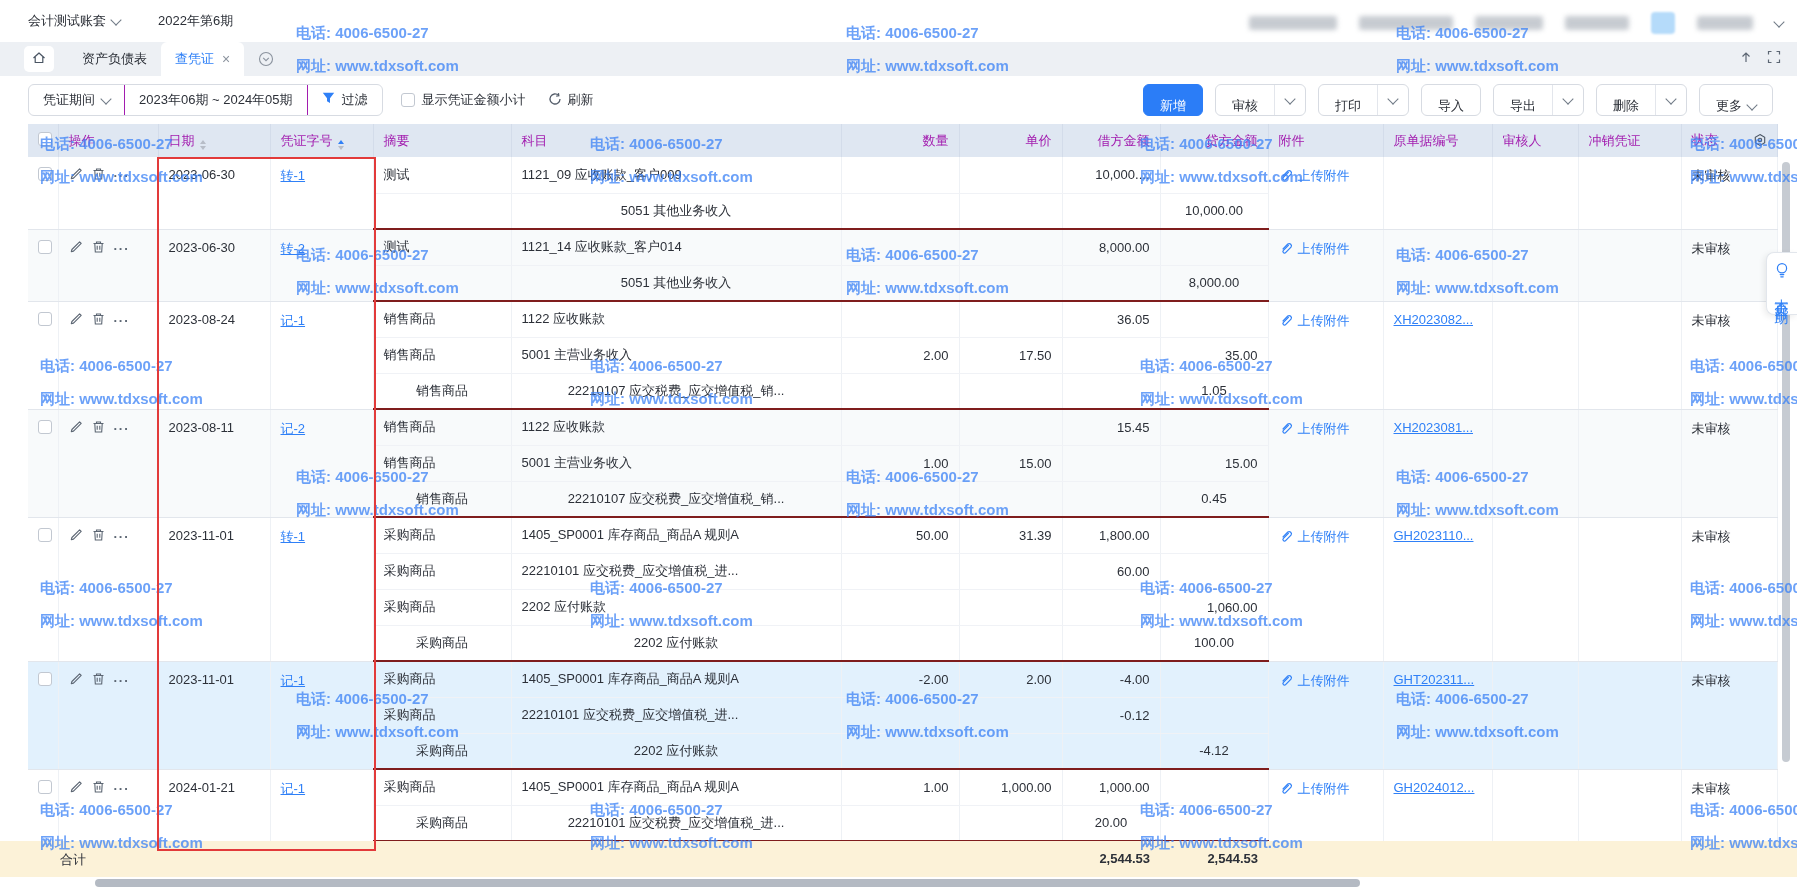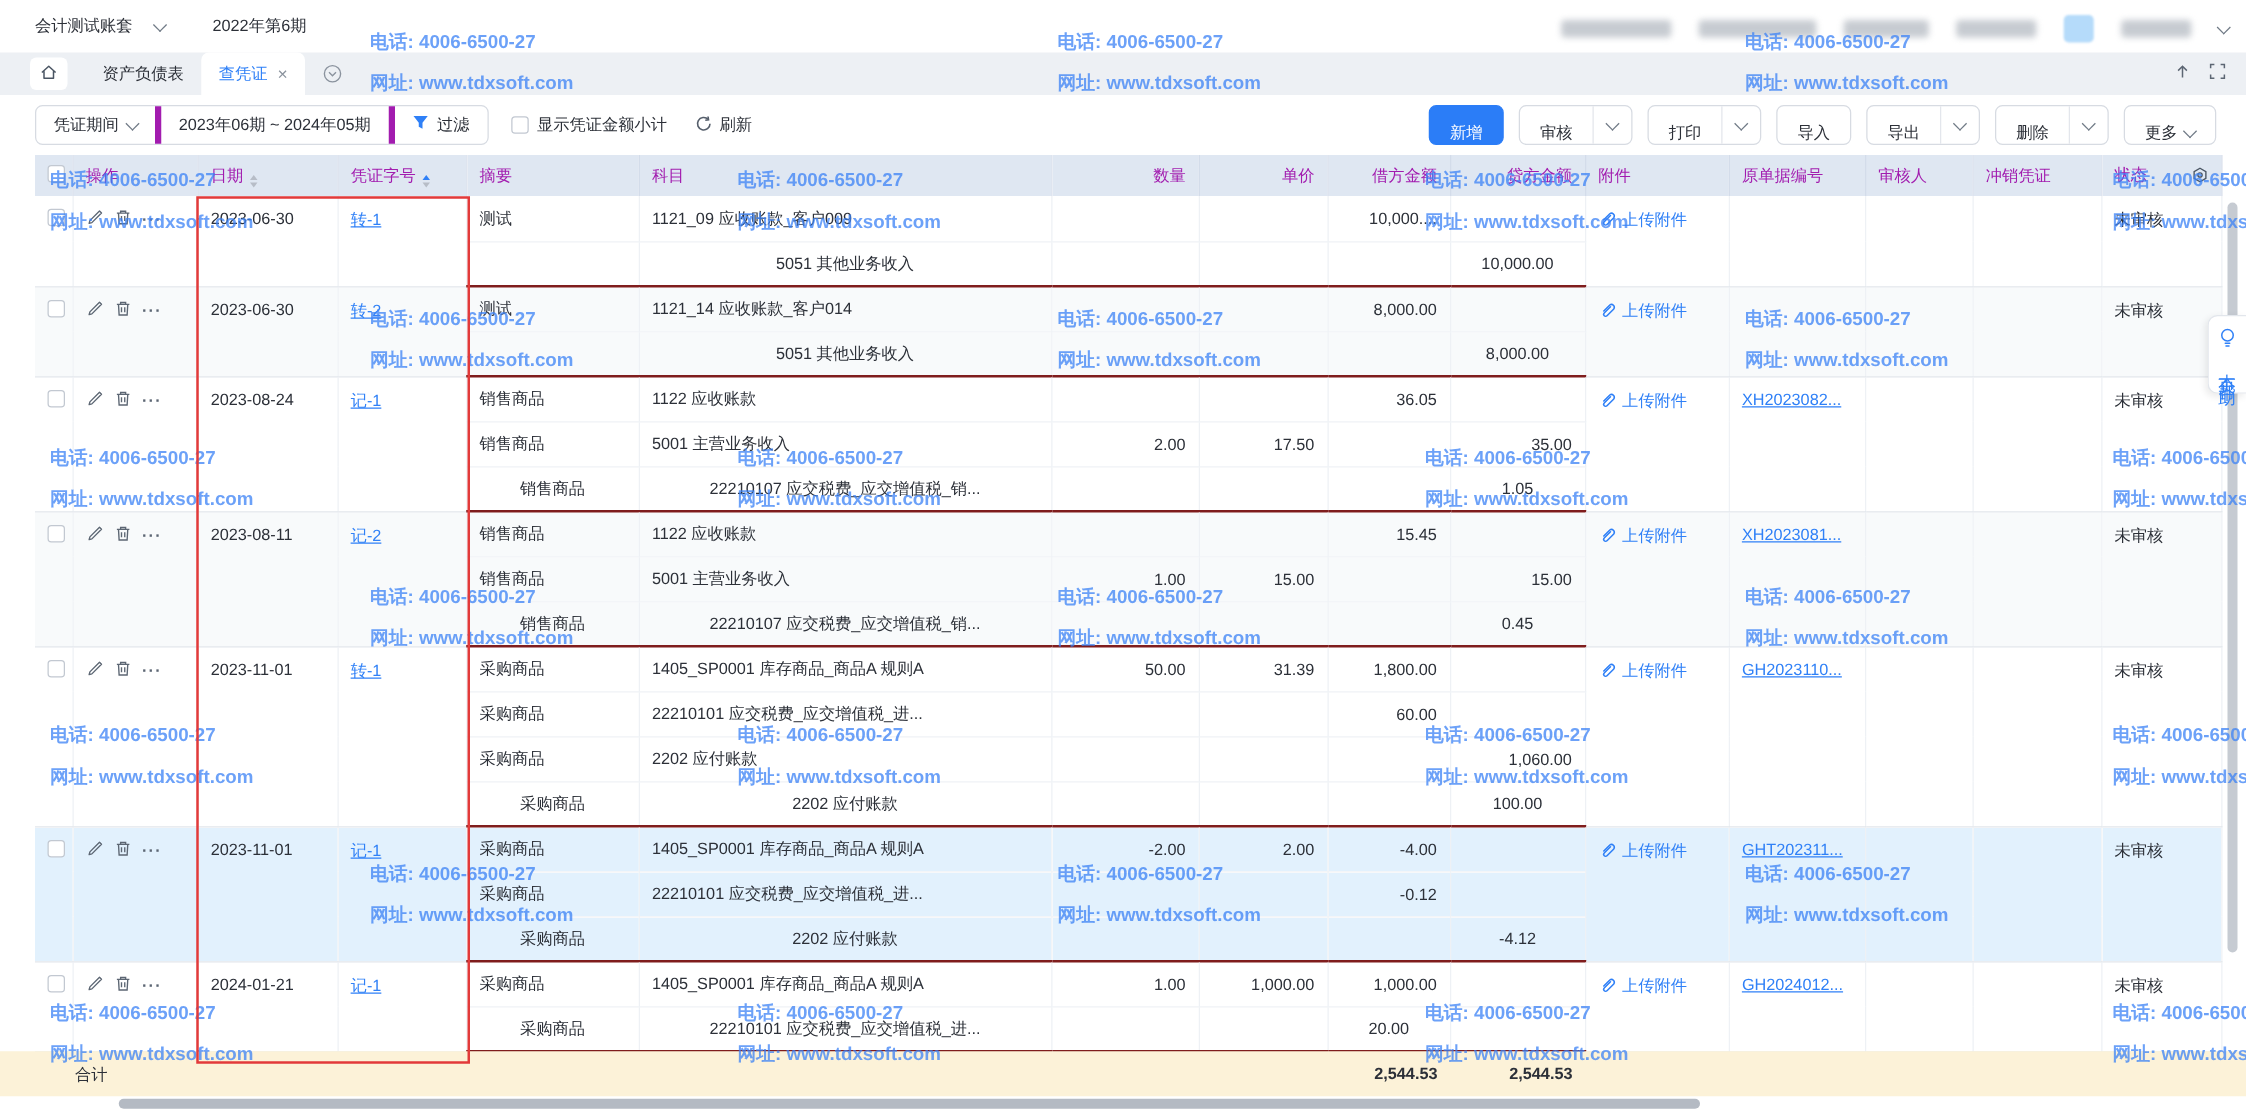--- a/index.html
+++ b/index.html
@@ -1,20 +1,20 @@
 <!DOCTYPE html>
 <html><head>
 <meta charset="utf-8">
 <style>
   html,body{margin:0;padding:0;}
   body{width:1797px;height:889px;overflow:hidden;position:relative;background:#fff;
        font-family:"Liberation Sans","DejaVu Sans",sans-serif;font-size:13px;color:#2c3038;}
   
   .topbar{position:absolute;left:0;top:0;width:1797px;height:42px;background:#fff;display:flex;align-items:center;}
-  .acct{margin-left:28px;display:flex;align-items:center;gap:18px;color:#2c3038;cursor:pointer;}
+  .acct{margin-left:28px;display:flex;align-items:center;gap:6px;color:#2c3038;cursor:pointer;}
   .period-label{margin-left:38px;color:#2c3038;}
   .caret{width:7px;height:7px;border-right:1.4px solid #707a86;border-bottom:1.4px solid #707a86;
          transform:rotate(45deg);display:inline-block;margin-bottom:3px;}
   .searchbox{position:absolute;left:957px;top:6px;width:300px;height:30px;border:1px solid #d9dde3;border-radius:16px;
              display:flex;align-items:center;padding:0 12px;box-sizing:border-box;background:#fff;}
   .searchbox .cat{display:flex;align-items:center;gap:5px;color:#2c3038;cursor:pointer;white-space:nowrap;}
   .searchbox input{border:none;outline:none;flex:1;margin-left:10px;font-size:13px;color:#2c3038;min-width:0;background:transparent;}
   .searchbox input::placeholder{color:#aab1bb;}
   .blurrow{position:absolute;right:14px;top:12px;display:flex;align-items:center;gap:22px;}
   .blur{height:14px;border-radius:3px;background:#99a1ac;filter:blur(2.5px);opacity:.55;}
@@ -25,21 +25,21 @@
   .tab{padding:0 14px;height:34px;display:flex;align-items:center;gap:8px;color:#2c3038;cursor:pointer;}
   .tab.active{background:#fff;color:#2f80f7;border-radius:6px 6px 0 0;}
   .tab .x{color:#8b939e;font-size:14px;}
   .tab.active .x{color:#6f7podd;}
   .tabicons{margin-left:14px;display:flex;align-items:center;}
   .tabbar-right{position:absolute;right:16px;top:50px;display:flex;gap:14px;align-items:center;}
   
   .toolbar{position:absolute;left:0;top:76px;width:1797px;height:48px;background:#fff;display:flex;align-items:center;}
   .fgroup{margin-left:28px;height:32px;border:1px solid #d7dbe2;border-radius:6px;display:flex;align-items:center;box-sizing:border-box;background:#fff;}
   .seg{padding:0 14px;height:100%;display:flex;align-items:center;gap:7px;cursor:pointer;white-space:nowrap;}
-  .seg + .seg{border-left:5px solid #a21caf;}
+  .seg + .seg{border-left:1px solid #a21caf;}
   .chkwrap{margin-left:18px;display:flex;align-items:center;gap:7px;cursor:pointer;}
   .cb{width:14px;height:14px;border:1px solid #c2c8d1;border-radius:3px;background:#fff;display:inline-block;box-sizing:border-box;}
   .refresh{margin-left:22px;display:flex;align-items:center;gap:6px;cursor:pointer;}
   .btns{position:absolute;right:24px;top:84px;display:flex;gap:12px;align-items:center;}
   .btn{height:32px;border:1px solid #d7dbe2;border-radius:6px;background:#fff;display:flex;align-items:flex-end;
        color:#2c3038;font-size:13px;cursor:pointer;box-sizing:border-box;}
   .btn .lbl{padding:0 16px;display:flex;align-items:center;gap:6px;}
   .btn.primary{background:#2b7df7;border-color:#2b7df7;color:#fff;}
   .btn .drop{width:30px;height:100%;border-left:1px solid #e3e6ec;display:flex;align-items:center;justify-content:center;}
   

